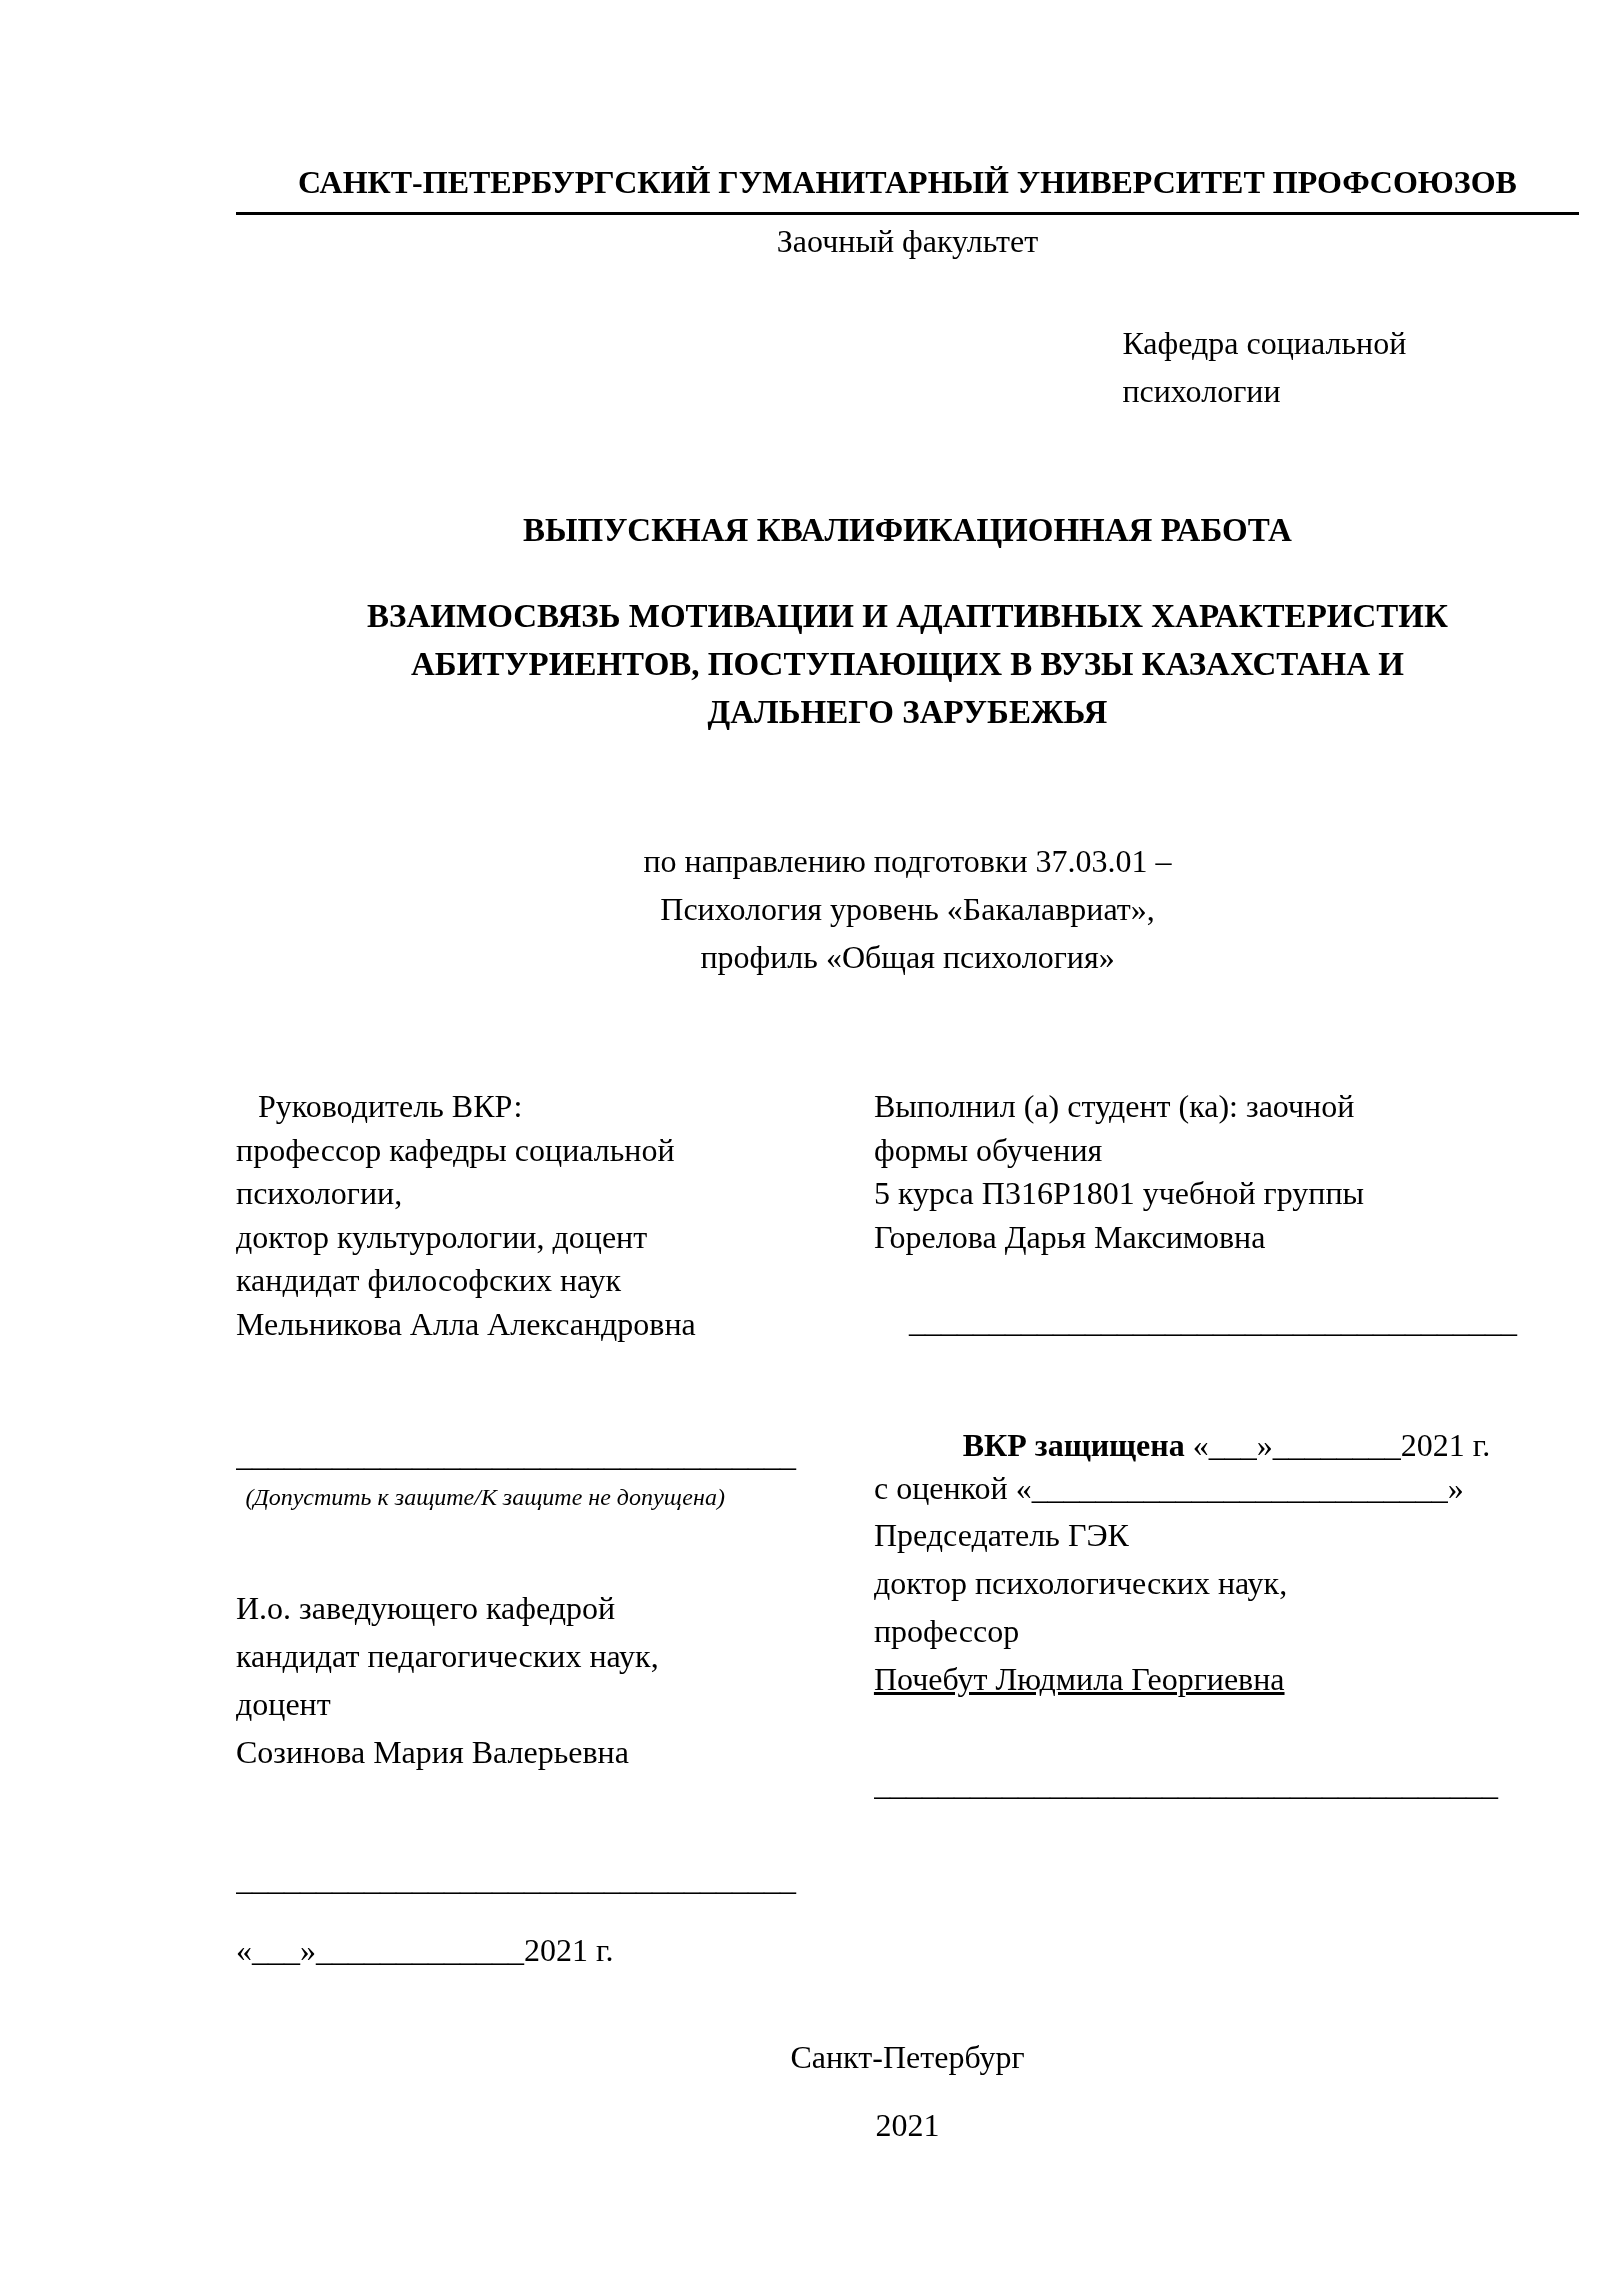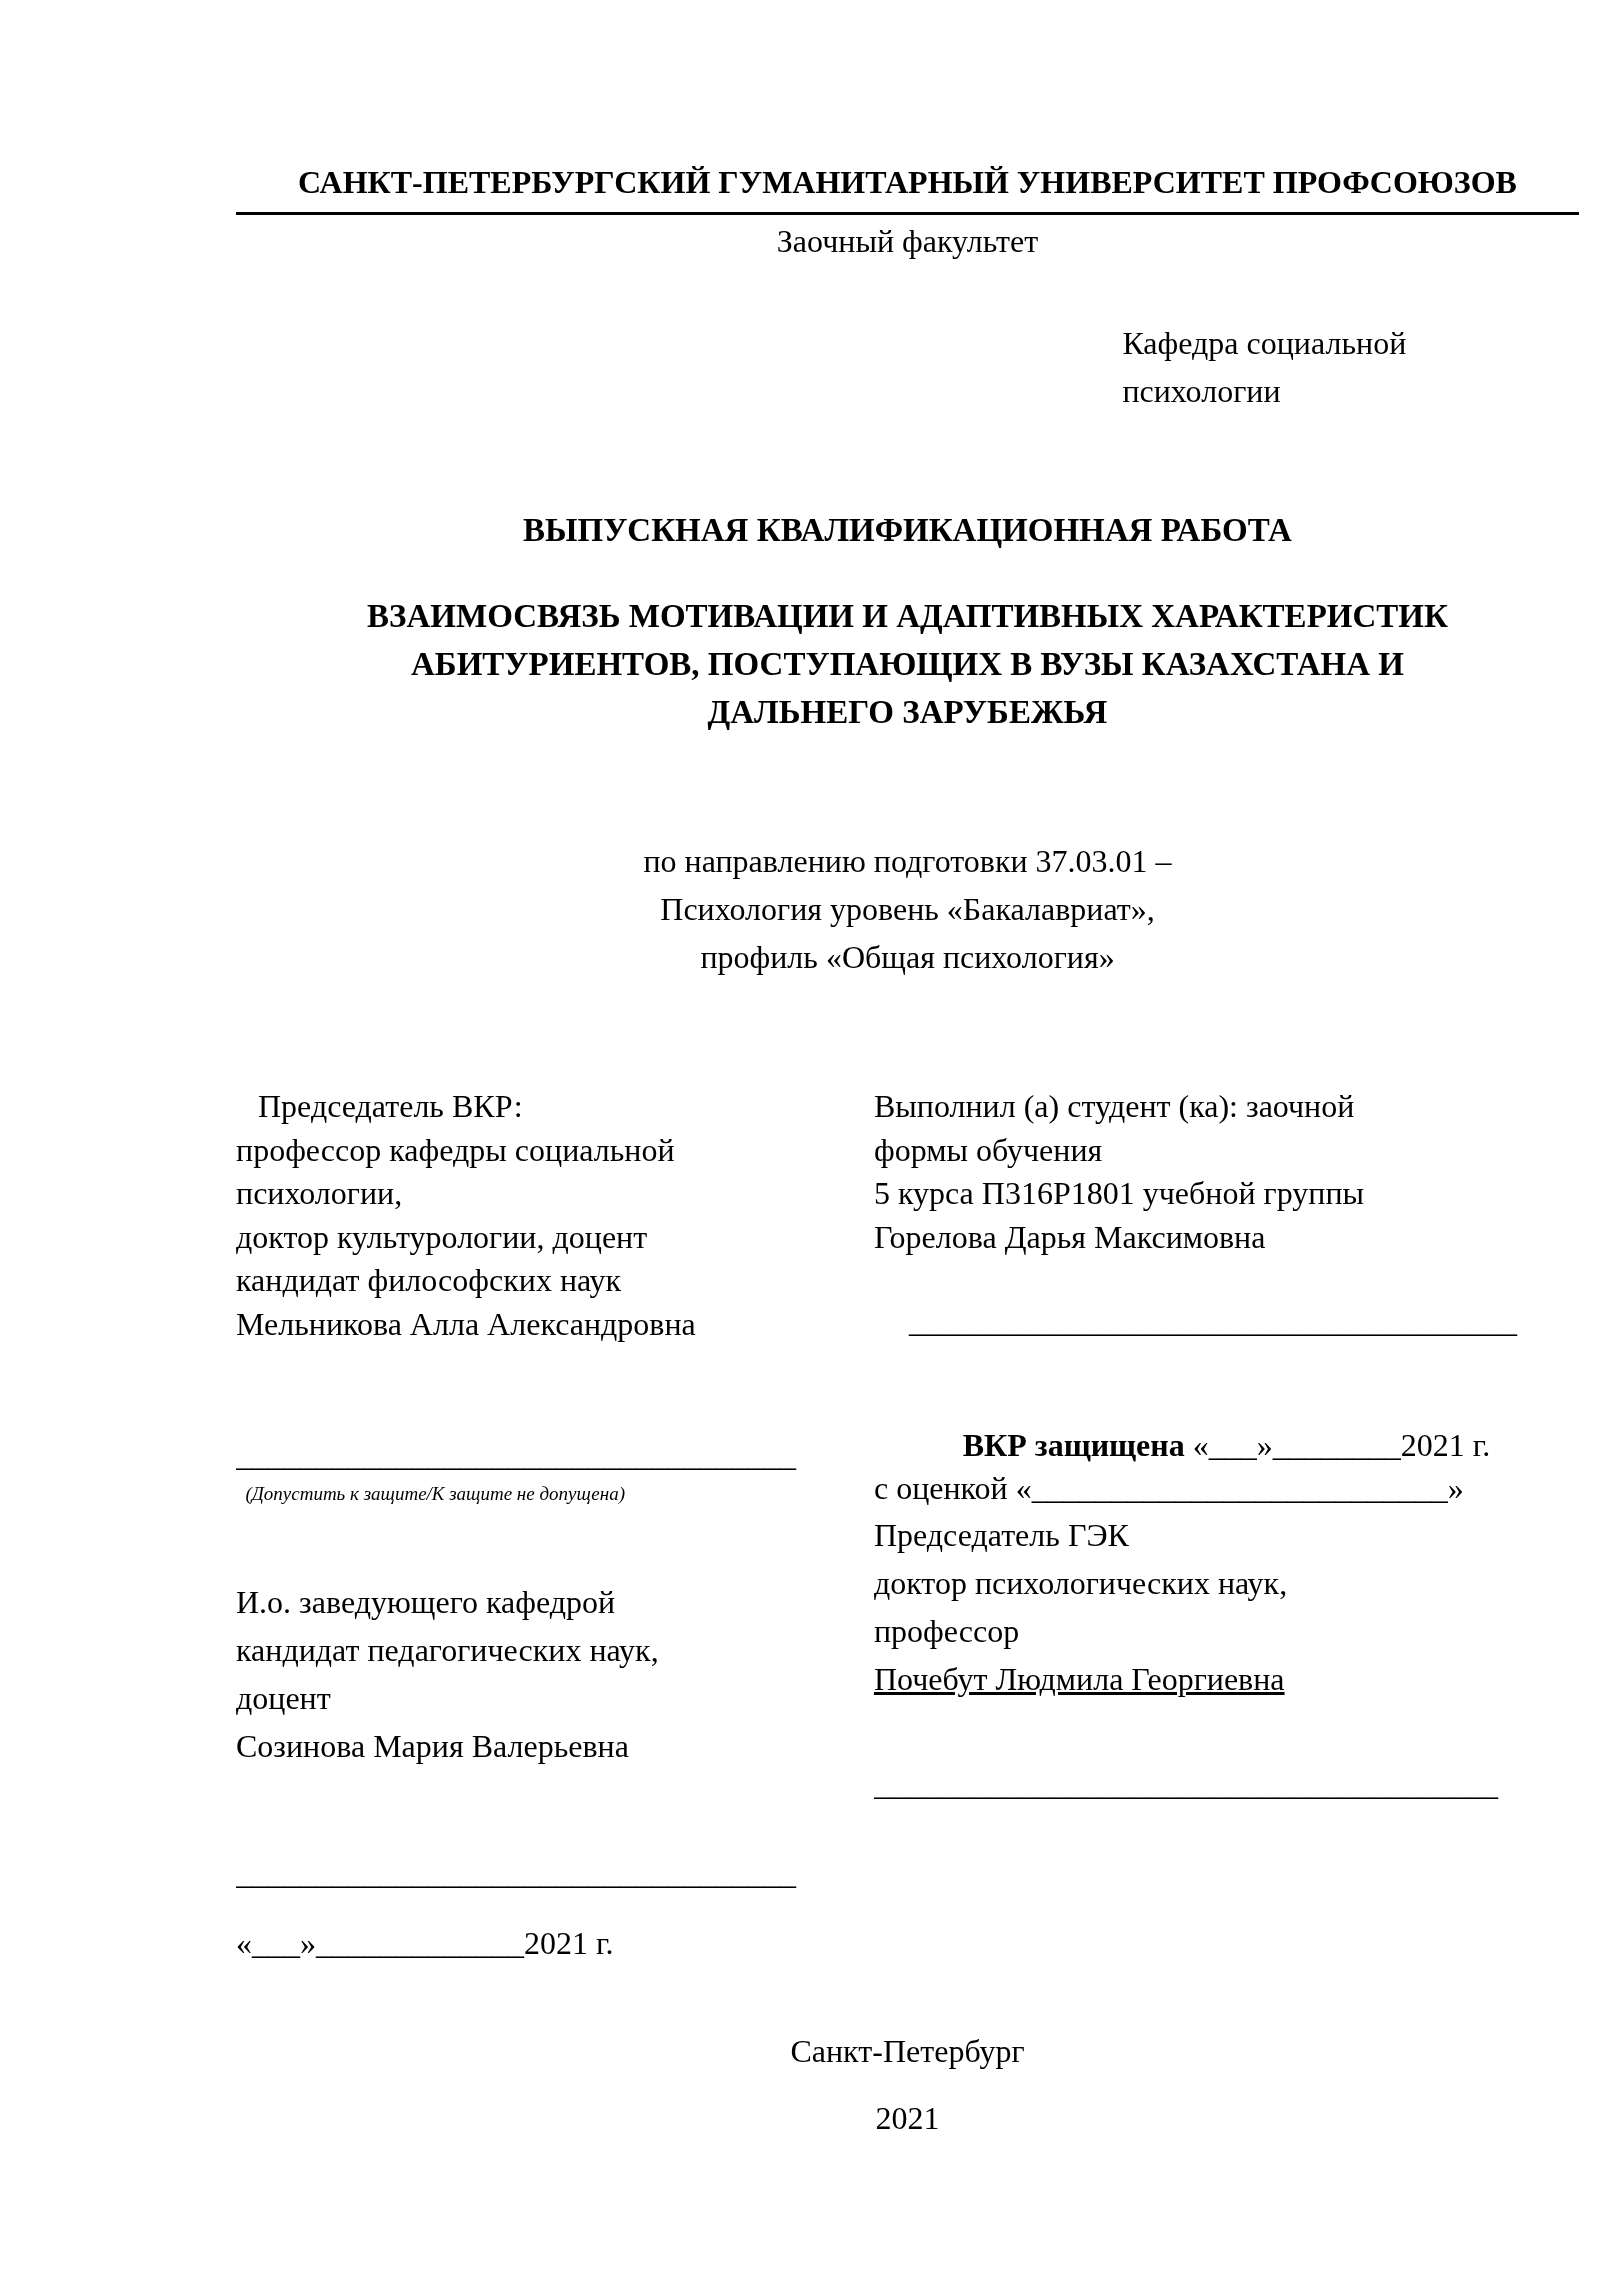--- a/index.html
+++ b/index.html
@@ -54,21 +54,21 @@
 
   .columns { display: flex; margin-top: 104px; }
   .col-left { width: 47.5%; padding-right: 15.7px; box-sizing: border-box; }
   .col-right { flex: 1; }
 
   .supervisor-label { padding-left: 22px; }
 
   .sig-line { white-space: nowrap; overflow: hidden; }
   .student-sig { margin-top: 41px; padding-left: 35px; }
   .admission-line { margin-top: 88px; }
-  .admission-note { font-style: italic; font-size: 19px; margin-top: 3.1px; padding-left: 9.4px; }
+  .admission-note { font-style: italic; font-size: 24px; margin-top: 3.1px; padding-left: 9.4px; }
   .dept-head { margin-top: 71px; line-height: 1.5; }
   .left-bottom-line { margin-top: 82px; }
   .left-date { margin-top: 27px; }
 
   .defense-line { margin-top: 80px; text-align: center; }
   .grade-line { }
   .committee { line-height: 1.5; }
   .committee-name { text-decoration: underline; }
   .right-bottom-line { margin-top: 60px; }
 
@@ -95,21 +95,21 @@
 ДАЛЬНЕГО ЗАРУБЕЖЬЯ</div>
 
   <div class="program pre">по направлению подготовки 37.03.01 –
 Психология уровень «Бакалавриат»,
 профиль «Общая психология»</div>
 
   <div class="columns">
 
     <div class="col-left">
       <div>
-        <div class="supervisor-label">Председатель ВКР:</div>
+        <div class="supervisor-label">Руководитель ВКР:</div>
         <div class="pre">профессор кафедры социальной
 психологии,
 доктор культурологии, доцент
 кандидат философских наук
 Мельникова Алла Александровна</div>
       </div>
 
       <div class="sig-line admission-line">___________________________________</div>
       <div class="admission-note">(Допустить к защите/К защите не допущена)</div>
 

